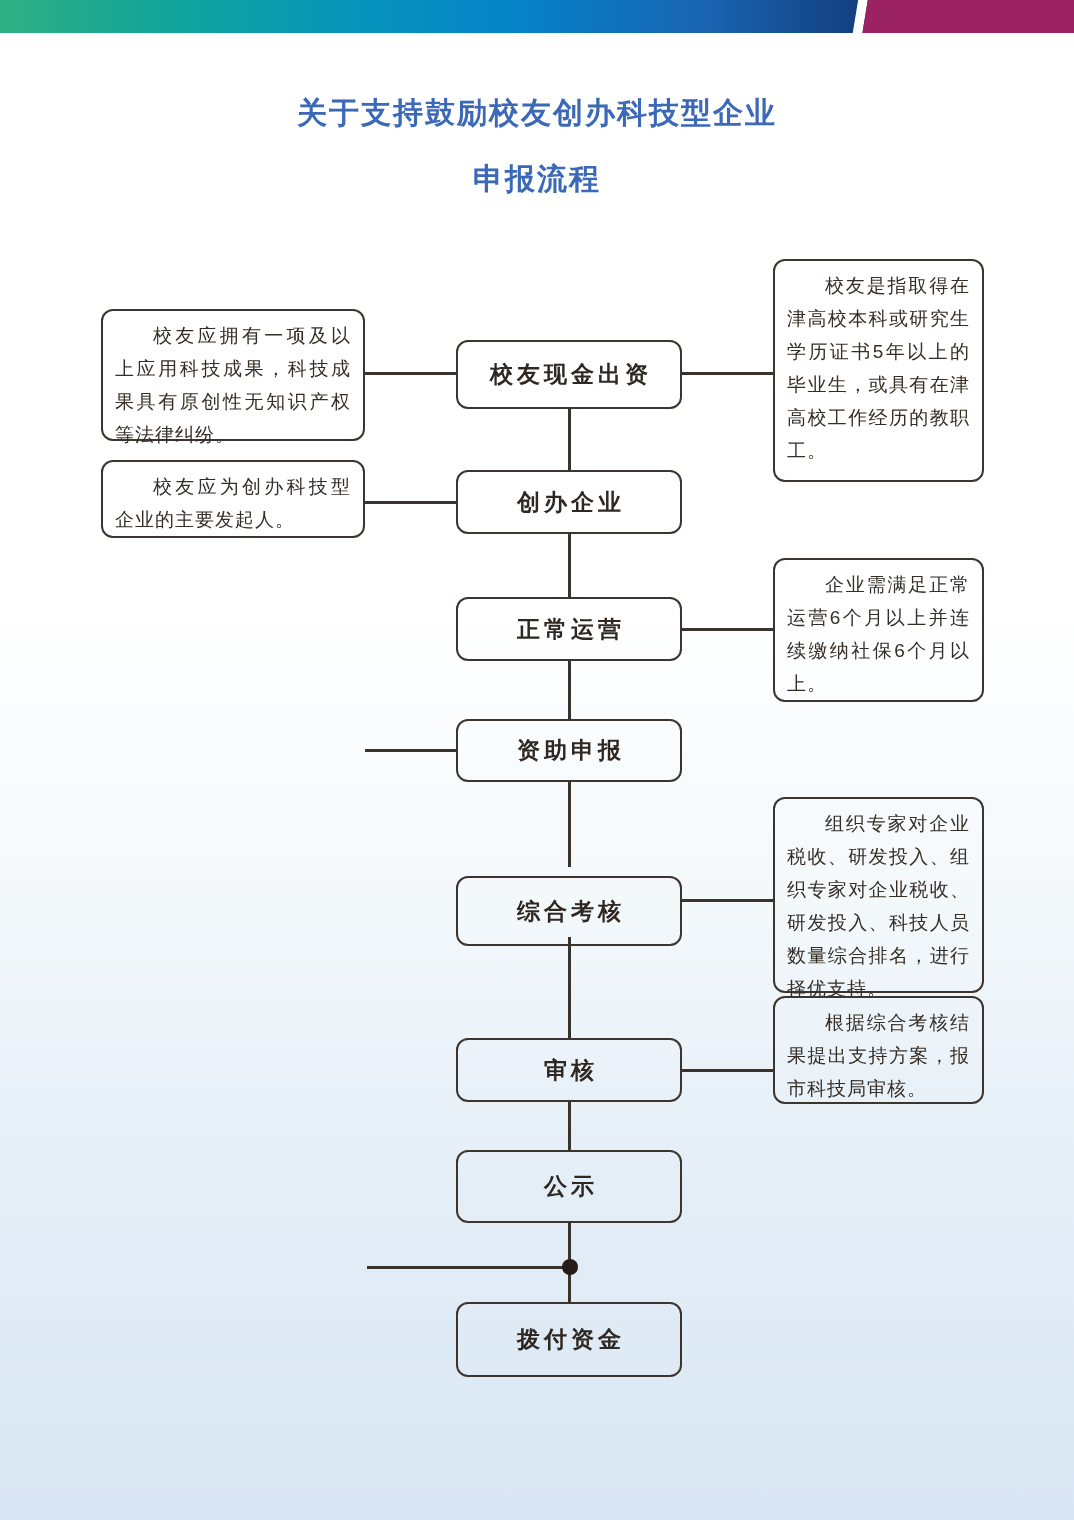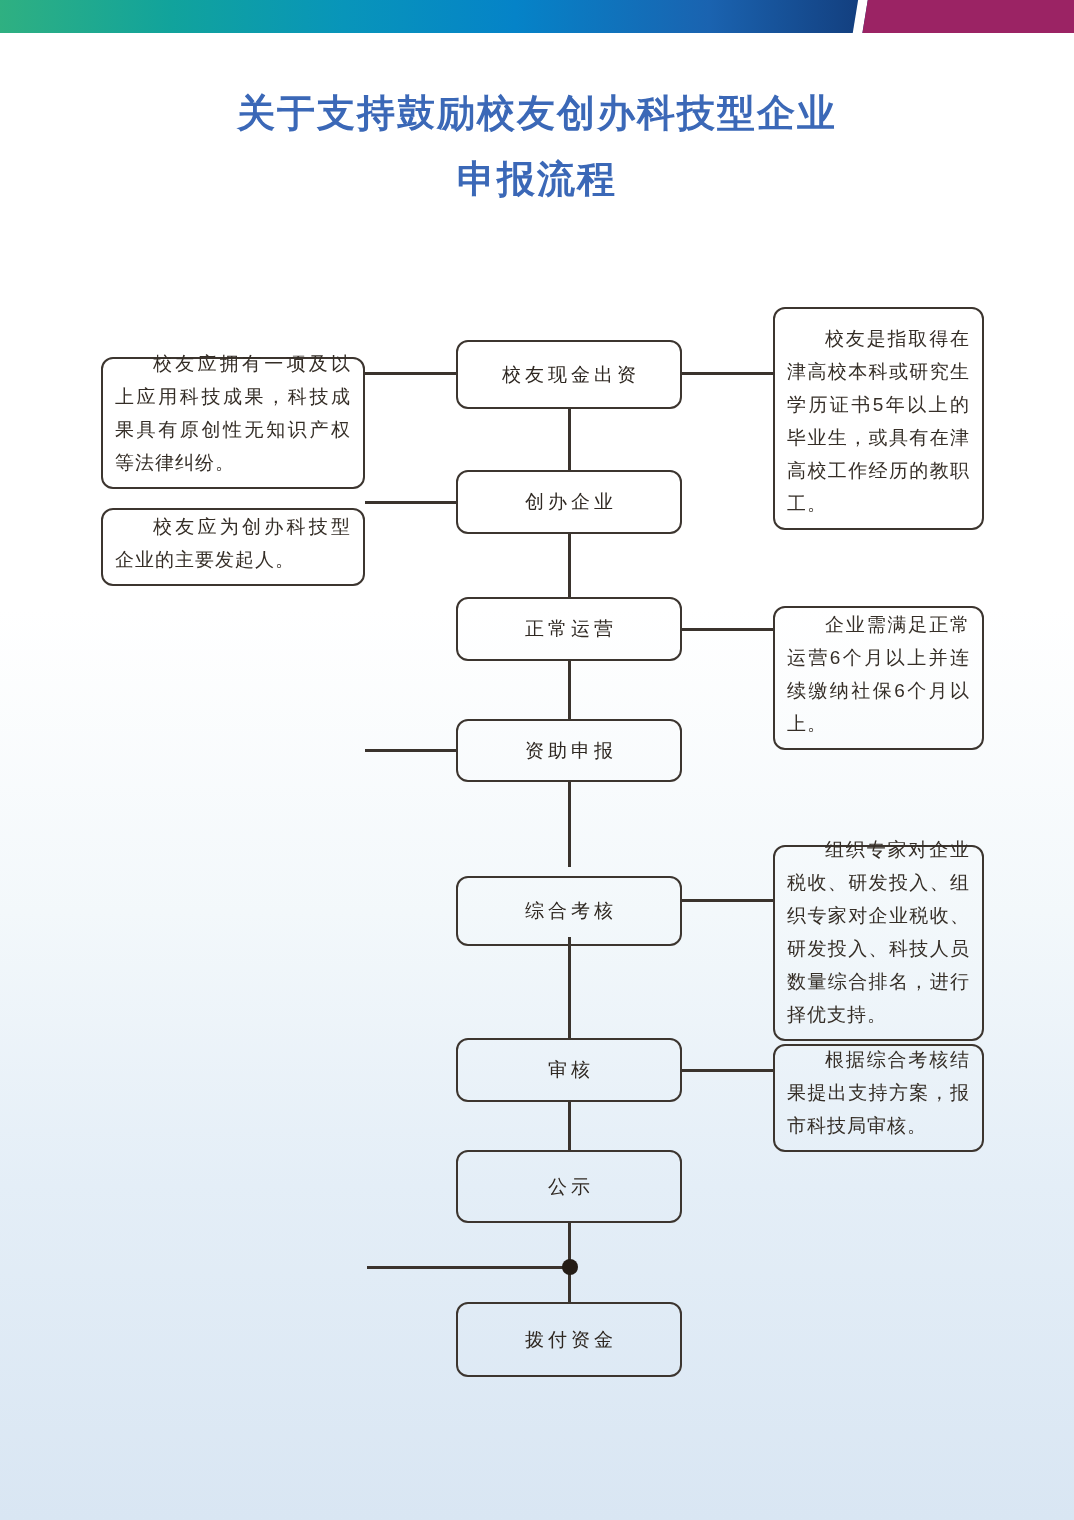--- a/index.html
+++ b/index.html
@@ -21,39 +21,39 @@
     clip-path:polygon(79.9% 0,80.8% 0,80.3% 100%,79.4% 100%);
   }
   .header-accent{
     position:absolute;inset:0;background:#9b2364;
     clip-path:polygon(80.8% 0,100% 0,100% 100%,80.3% 100%);
   }
   
   .title{
     position:absolute;left:0;top:80px;width:100%;
     text-align:center;color:#3b68b7;font-weight:bold;
-    font-size:38px;line-height:66px;letter-spacing:2px;
+    font-size:30px;line-height:66px;letter-spacing:2px;
   }
   
   .node{
     position:absolute;box-sizing:border-box;
     border:2.5px solid #3c352f;border-radius:12px;
     display:flex;align-items:center;justify-content:center;
     background:transparent;
   }
   .node-label{
-    font-size:19px;font-weight:normal;color:#2f2822;
+    font-size:23px;font-weight:bold;color:#2f2822;
     letter-spacing:4px;text-indent:4px;white-space:nowrap;
   }
   
   .note{
     position:absolute;box-sizing:border-box;
     border:2px solid #3c352f;border-radius:12px;
-    display:flex;align-items:flex-end;
-    padding:8px 12px;background:transparent;margin-top:48px;
+    display:flex;align-items:flex-start;
+    padding:8px 12px;background:transparent;
   }
   .note-text{
     margin:0;width:100%;
     font-size:19px;line-height:33px;letter-spacing:1px;
     color:#352e27;text-indent:2em;text-align:justify;
   }
   
   .hline{position:absolute;height:3px;background:#3a332d;}
   .vline{position:absolute;width:3px;background:#3a332d;}
   .dot{

